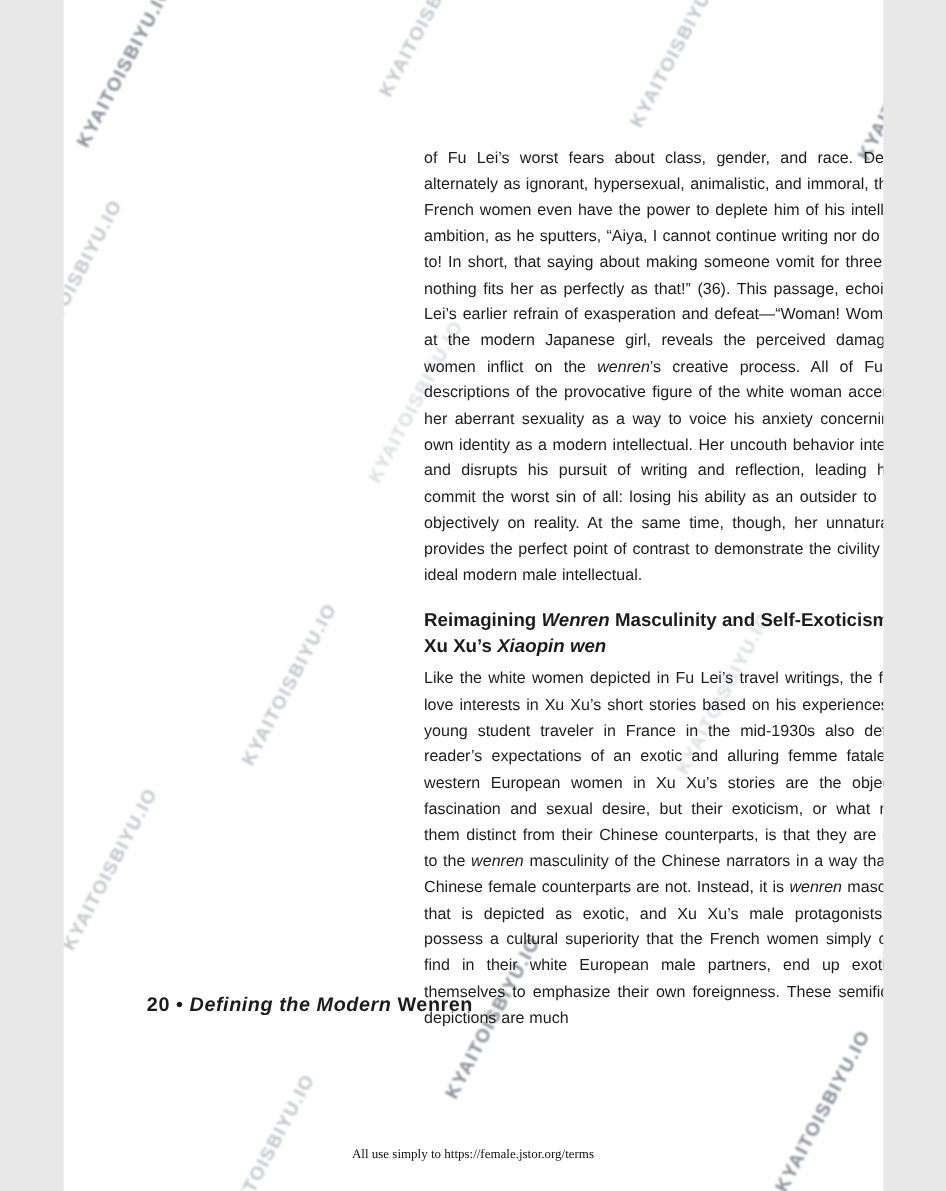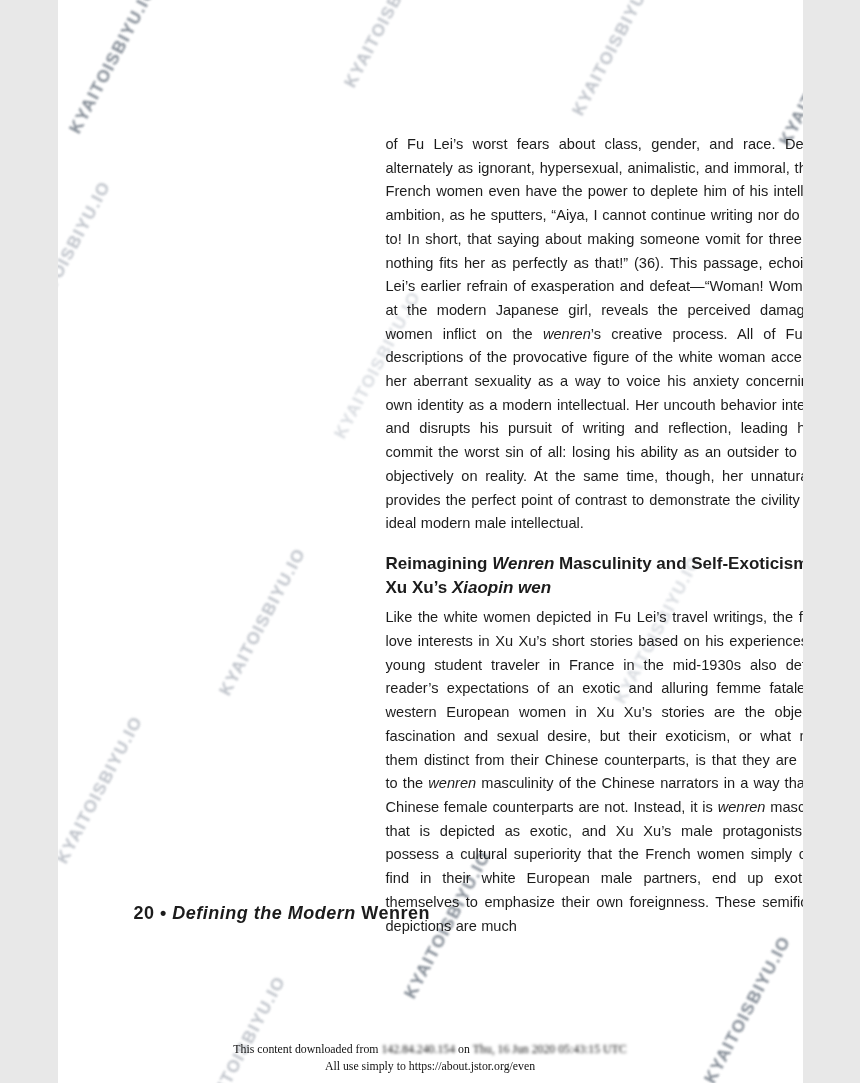--- a/index.html
+++ b/index.html
@@ -112,19 +112,18 @@
     <p class="body-para"><span>of Fu Lei’s worst fears about class, gender, and race. Depicted alternately as ignorant, hypersexual, animalistic, and immoral, the two French women even have the power to deplete him of his intellectual ambition, as he sputters, “Aiya, I cannot continue writing nor do I wish to! In short, that saying about making someone vomit for three days, nothing fits her as perfectly as that!” (36). This passage, echoing Fu Lei’s earlier refrain of exasperation and defeat—“Woman! Woman!”—at the modern Japanese girl, reveals the perceived damage the women inflict on the </span><span style="font-style: italic;">wenren</span><span>’s creative process. All of Fu Lei’s descriptions of the provocative figure of the white woman accentuate her aberrant sexuality as a way to voice his anxiety concerning his own identity as a modern intellectual. Her uncouth behavior interrupts and disrupts his pursuit of writing and reflection, leading him to commit the worst sin of all: losing his ability as an outsider to reflect objectively on reality. At the same time, though, her unnaturalness provides the perfect point of contrast to demonstrate the civility of the ideal modern male intellectual.</span></p>
 
     <h2 class="section-heading"><span>Reimagining </span><span style="font-style: italic;">Wenren</span><span> Masculinity and Self-Exoticism in Xu Xu’s </span><span style="font-style: italic;">Xiaopin wen</span></h2>
 
     <p class="body-para"><span>Like the white women depicted in Fu Lei’s travel writings, the female love interests in Xu Xu’s short stories based on his experiences as a young student traveler in France in the mid-1930s also defy the reader’s expectations of an exotic and alluring femme fatale. The western European women in Xu Xu’s stories are the objects of fascination and sexual desire, but their exoticism, or what makes them distinct from their Chinese counterparts, is that they are drawn to the </span><span style="font-style: italic;">wenren</span><span> masculinity of the Chinese narrators in a way that their Chinese female counterparts are not. Instead, it is </span><span style="font-style: italic;">wenren</span><span> masculinity that is depicted as exotic, and Xu Xu’s male protagonists, who possess a cultural superiority that the French women simply cannot find in their white European male partners, end up exoticizing themselves to emphasize their own foreignness. These semifictional depictions are much</span></p>
   </main>
 
   <footer class="running-footer"><span style="font-weight: bold;">20 • </span><span style="font-style: italic; font-weight: bold;">Defining the Modern </span><span style="font-weight: bold;">Wenren</span></footer>
 
   <div class="jstor-footer">
-    <div><span>This content downloaded from </span><span class="blurred">142.84.240.154</span><span> on </span><span class="blurred">Thu, 16 Jun 2020 05:43:15 UTC</span></div>
     <div>
-      <span>All use simply to </span><a class="terms-link" href="#">https://about.jstor.org/even</a>
+      <span>All use simply to </span><a class="terms-link" href="#">https://female.jstor.org/terms</a>
     </div>
   </div>
 
 </div>
 
 </body></html>

